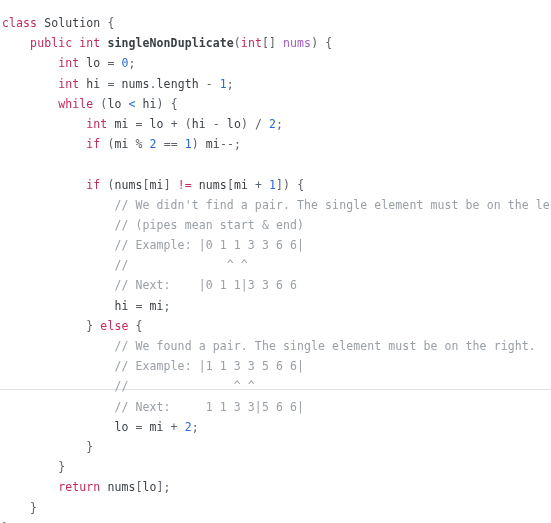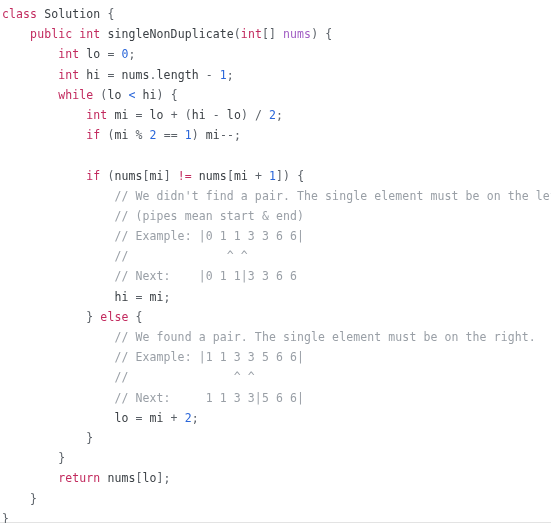--- a/index.html
+++ b/index.html
@@ -9,44 +9,44 @@
   }
   body {
     width: 551px;
     height: 523px;
     overflow: hidden;
     font-family: "DejaVu Sans Mono", "Liberation Mono", monospace;
   }
   #code-viewer {
     position: relative;
     width: 551px;
-    height: 523px;
+    height: 390px;
     background: #ffffff;
     box-sizing: border-box;
     border-bottom: 1px solid #e3e3e3;
-    padding: 4px 0 0 0;
+    padding: 13px 0 0 0;
   }
   #code-block {
     margin: 0;
     padding: 0 4px 0 2px;
     font-family: "DejaVu Sans Mono", "Liberation Mono", monospace;
     font-size: 11.5px;
     line-height: 20.2px;
     white-space: pre;
     color: #3b4045;
     letter-spacing: 0.1px;
     -webkit-font-smoothing: antialiased;
   }
   .ln { display: block; height: 20.2px; }
   .kw   { color: #c22a5e; }
   .num  { color: #2a66d9; }
   .var  { color: #a15ec4; }
   .cmt  { color: #999fa6; }
   .pun  { color: #5c6269; }
   .plain{ color: #3b4045; }
-  .fn   { color: #3b4045; }
+  .fn   { color: #3b4045; font-weight: bold; }
 </style>
 </head>
 <body>
 
 <div id="code-viewer">
   <pre id="code-block"><span class="ln"><span class="kw">class</span><span class="plain"> Solution </span><span class="pun">{</span></span><span class="ln"><span class="plain">    </span><span class="kw">public</span><span class="plain"> </span><span class="kw">int</span><span class="fn"> singleNonDuplicate</span><span class="pun">(</span><span class="kw">int</span><span class="pun">[] </span><span class="var">nums</span><span class="pun">) </span><span class="pun">{</span></span><span class="ln"><span class="plain">        </span><span class="kw">int</span><span class="plain"> lo </span><span class="pun">=</span><span class="plain"> </span><span class="num">0</span><span class="pun">;</span></span><span class="ln"><span class="plain">        </span><span class="kw">int</span><span class="plain"> hi </span><span class="pun">=</span><span class="plain"> nums</span><span class="pun">.</span><span class="plain">length </span><span class="pun">-</span><span class="plain"> </span><span class="num">1</span><span class="pun">;</span></span><span class="ln"><span class="plain">        </span><span class="kw">while</span><span class="plain"> </span><span class="pun">(</span><span class="plain">lo </span><span class="num">&lt;</span><span class="plain"> hi</span><span class="pun">) </span><span class="pun">{</span></span><span class="ln"><span class="plain">            </span><span class="kw">int</span><span class="plain"> mi </span><span class="pun">=</span><span class="plain"> lo </span><span class="pun">+</span><span class="plain"> </span><span class="pun">(</span><span class="plain">hi </span><span class="pun">-</span><span class="plain"> lo</span><span class="pun">) </span><span class="pun">/</span><span class="plain"> </span><span class="num">2</span><span class="pun">;</span></span><span class="ln"><span class="plain">            </span><span class="kw">if</span><span class="plain"> </span><span class="pun">(</span><span class="plain">mi </span><span class="pun">%</span><span class="plain"> </span><span class="num">2</span><span class="plain"> </span><span class="pun">==</span><span class="plain"> </span><span class="num">1</span><span class="pun">) </span><span class="plain">mi</span><span class="pun">--;</span></span><span class="ln">&nbsp;</span><span class="ln"><span class="plain">            </span><span class="kw">if</span><span class="plain"> </span><span class="pun">(</span><span class="plain">nums</span><span class="pun">[</span><span class="plain">mi</span><span class="pun">] </span><span class="kw">!=</span><span class="plain"> nums</span><span class="pun">[</span><span class="plain">mi </span><span class="pun">+</span><span class="plain"> </span><span class="num">1</span><span class="pun">]) </span><span class="pun">{</span></span><span class="ln"><span class="plain">                </span><span class="cmt">// We didn't find a pair. The single element must be on the left.</span></span><span class="ln"><span class="plain">                </span><span class="cmt">// (pipes mean start &amp; end)</span></span><span class="ln"><span class="plain">                </span><span class="cmt">// Example: |0 1 1 3 3 6 6|</span></span><span class="ln"><span class="plain">                </span><span class="cmt">//              ^ ^</span></span><span class="ln"><span class="plain">                </span><span class="cmt">// Next:    |0 1 1|3 3 6 6</span></span><span class="ln"><span class="plain">                </span><span class="plain">hi </span><span class="pun">=</span><span class="plain"> mi</span><span class="pun">;</span></span><span class="ln"><span class="plain">            </span><span class="pun">} </span><span class="kw">else</span><span class="plain"> </span><span class="pun">{</span></span><span class="ln"><span class="plain">                </span><span class="cmt">// We found a pair. The single element must be on the right.</span></span><span class="ln"><span class="plain">                </span><span class="cmt">// Example: |1 1 3 3 5 6 6|</span></span><span class="ln"><span class="plain">                </span><span class="cmt">//               ^ ^</span></span><span class="ln"><span class="plain">                </span><span class="cmt">// Next:     1 1 3 3|5 6 6|</span></span><span class="ln"><span class="plain">                </span><span class="plain">lo </span><span class="pun">=</span><span class="plain"> mi </span><span class="pun">+</span><span class="plain"> </span><span class="num">2</span><span class="pun">;</span></span><span class="ln"><span class="plain">            </span><span class="pun">}</span></span><span class="ln"><span class="plain">        </span><span class="pun">}</span></span><span class="ln"><span class="plain">        </span><span class="kw">return</span><span class="plain"> nums</span><span class="pun">[</span><span class="plain">lo</span><span class="pun">];</span></span><span class="ln"><span class="plain">    </span><span class="pun">}</span></span><span class="ln"><span class="pun">}</span></span></pre>
 </div>
 
 </body></html>

